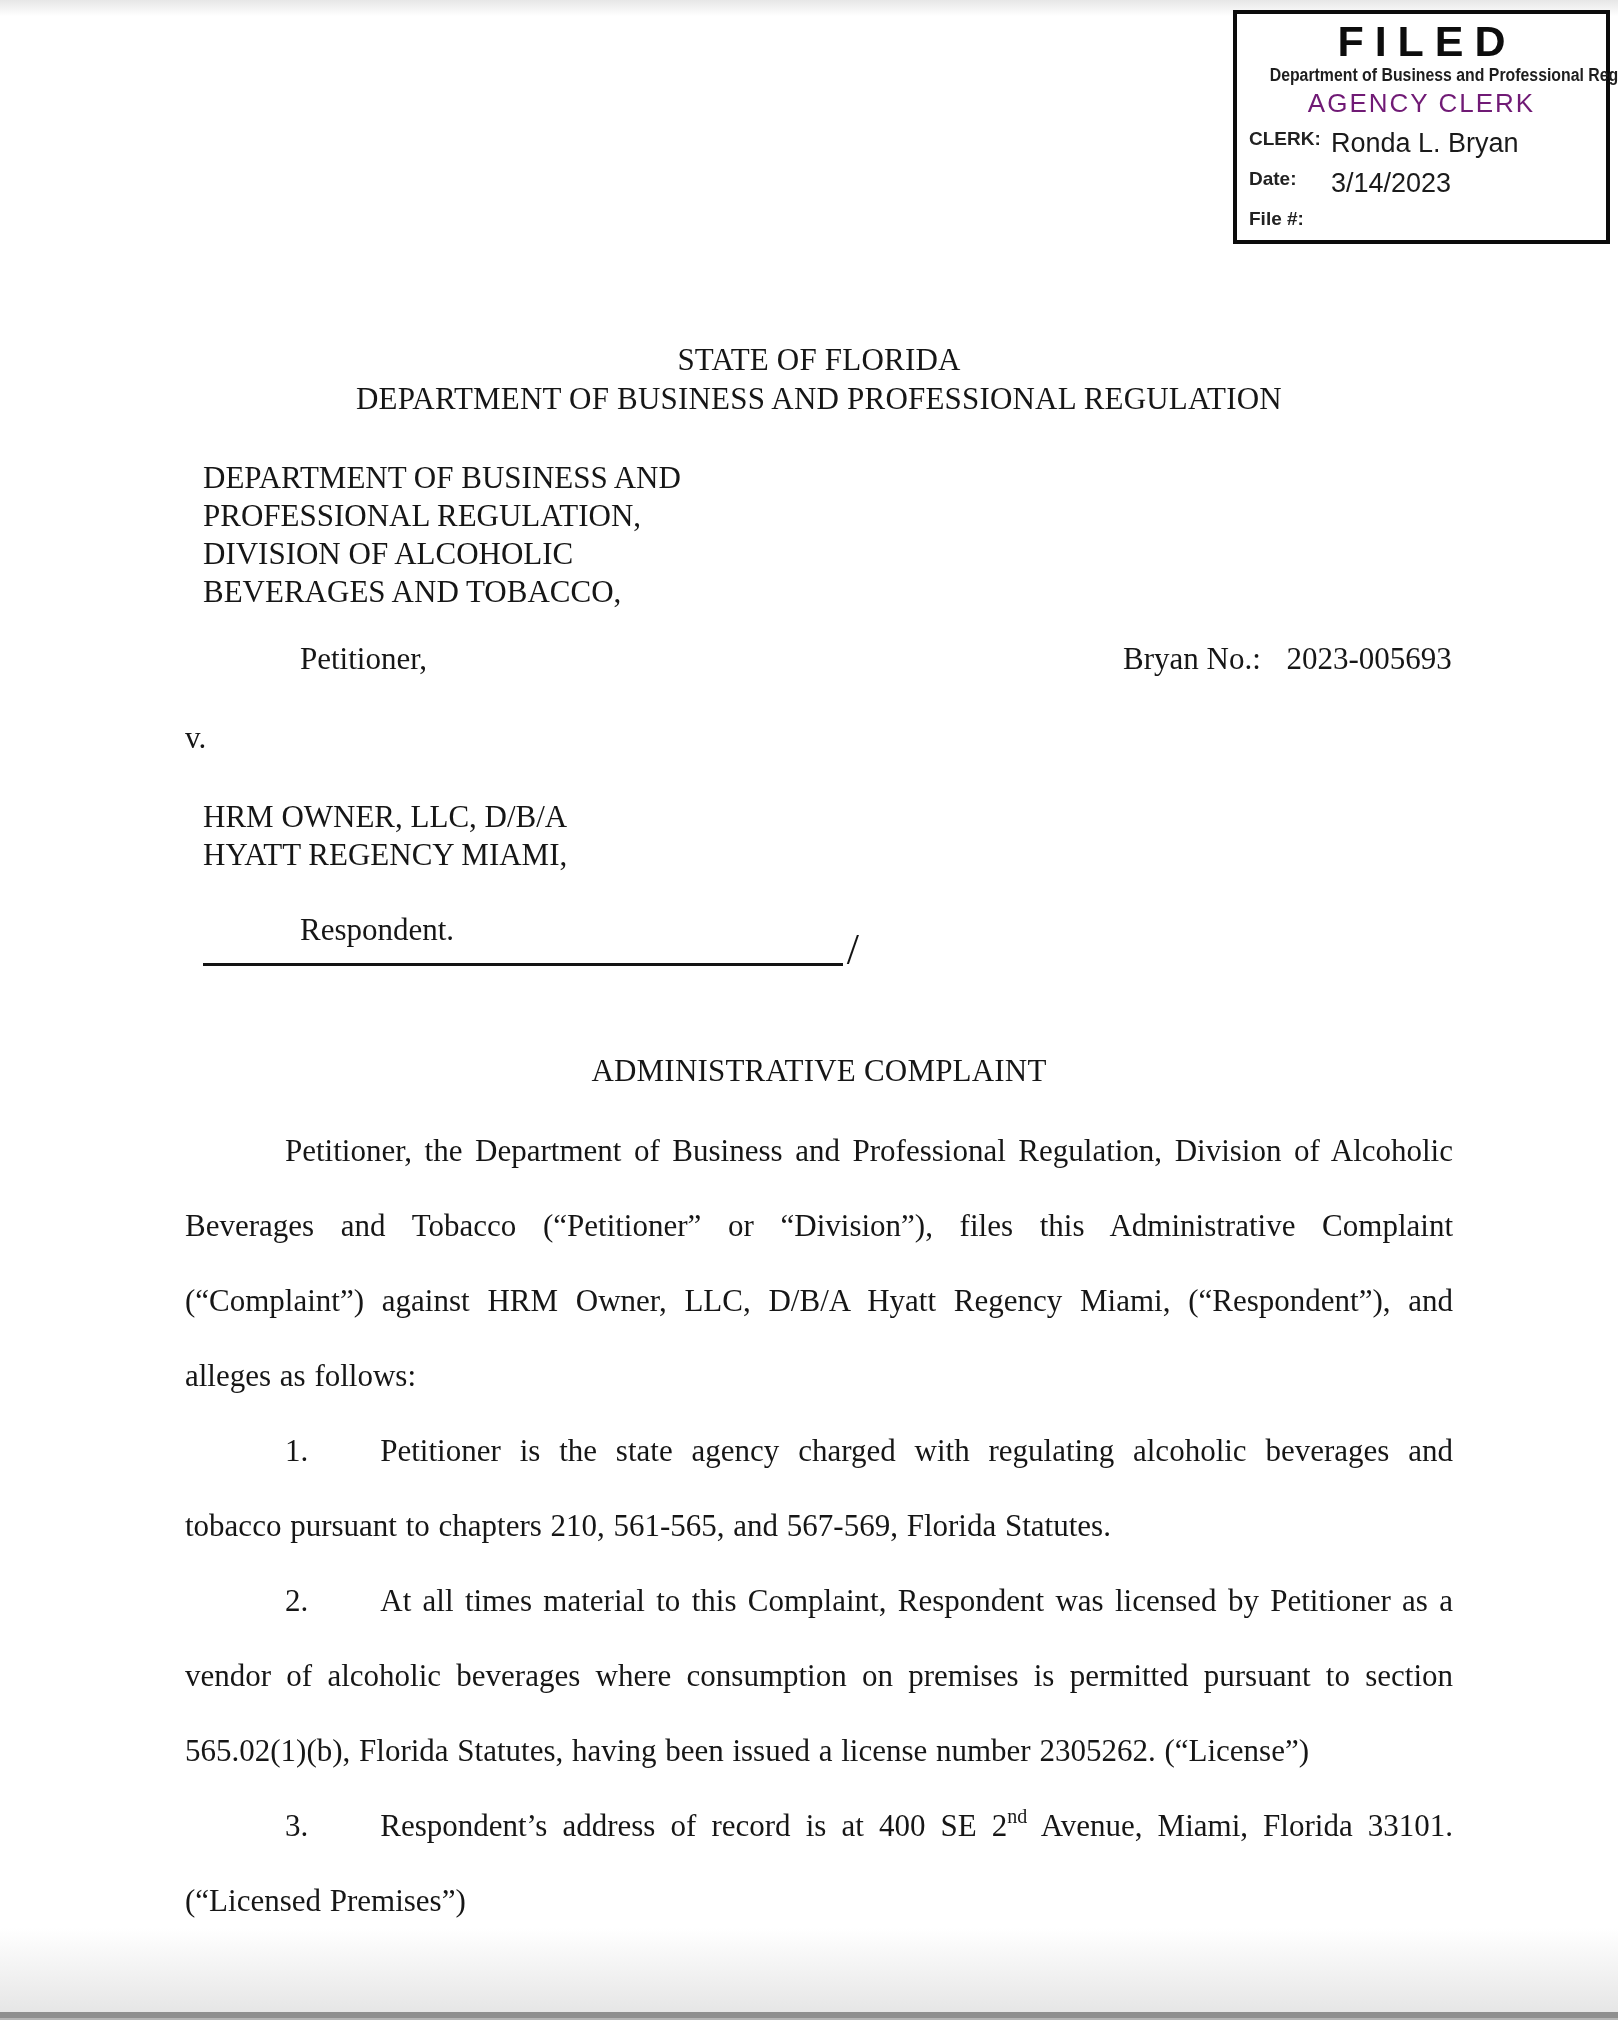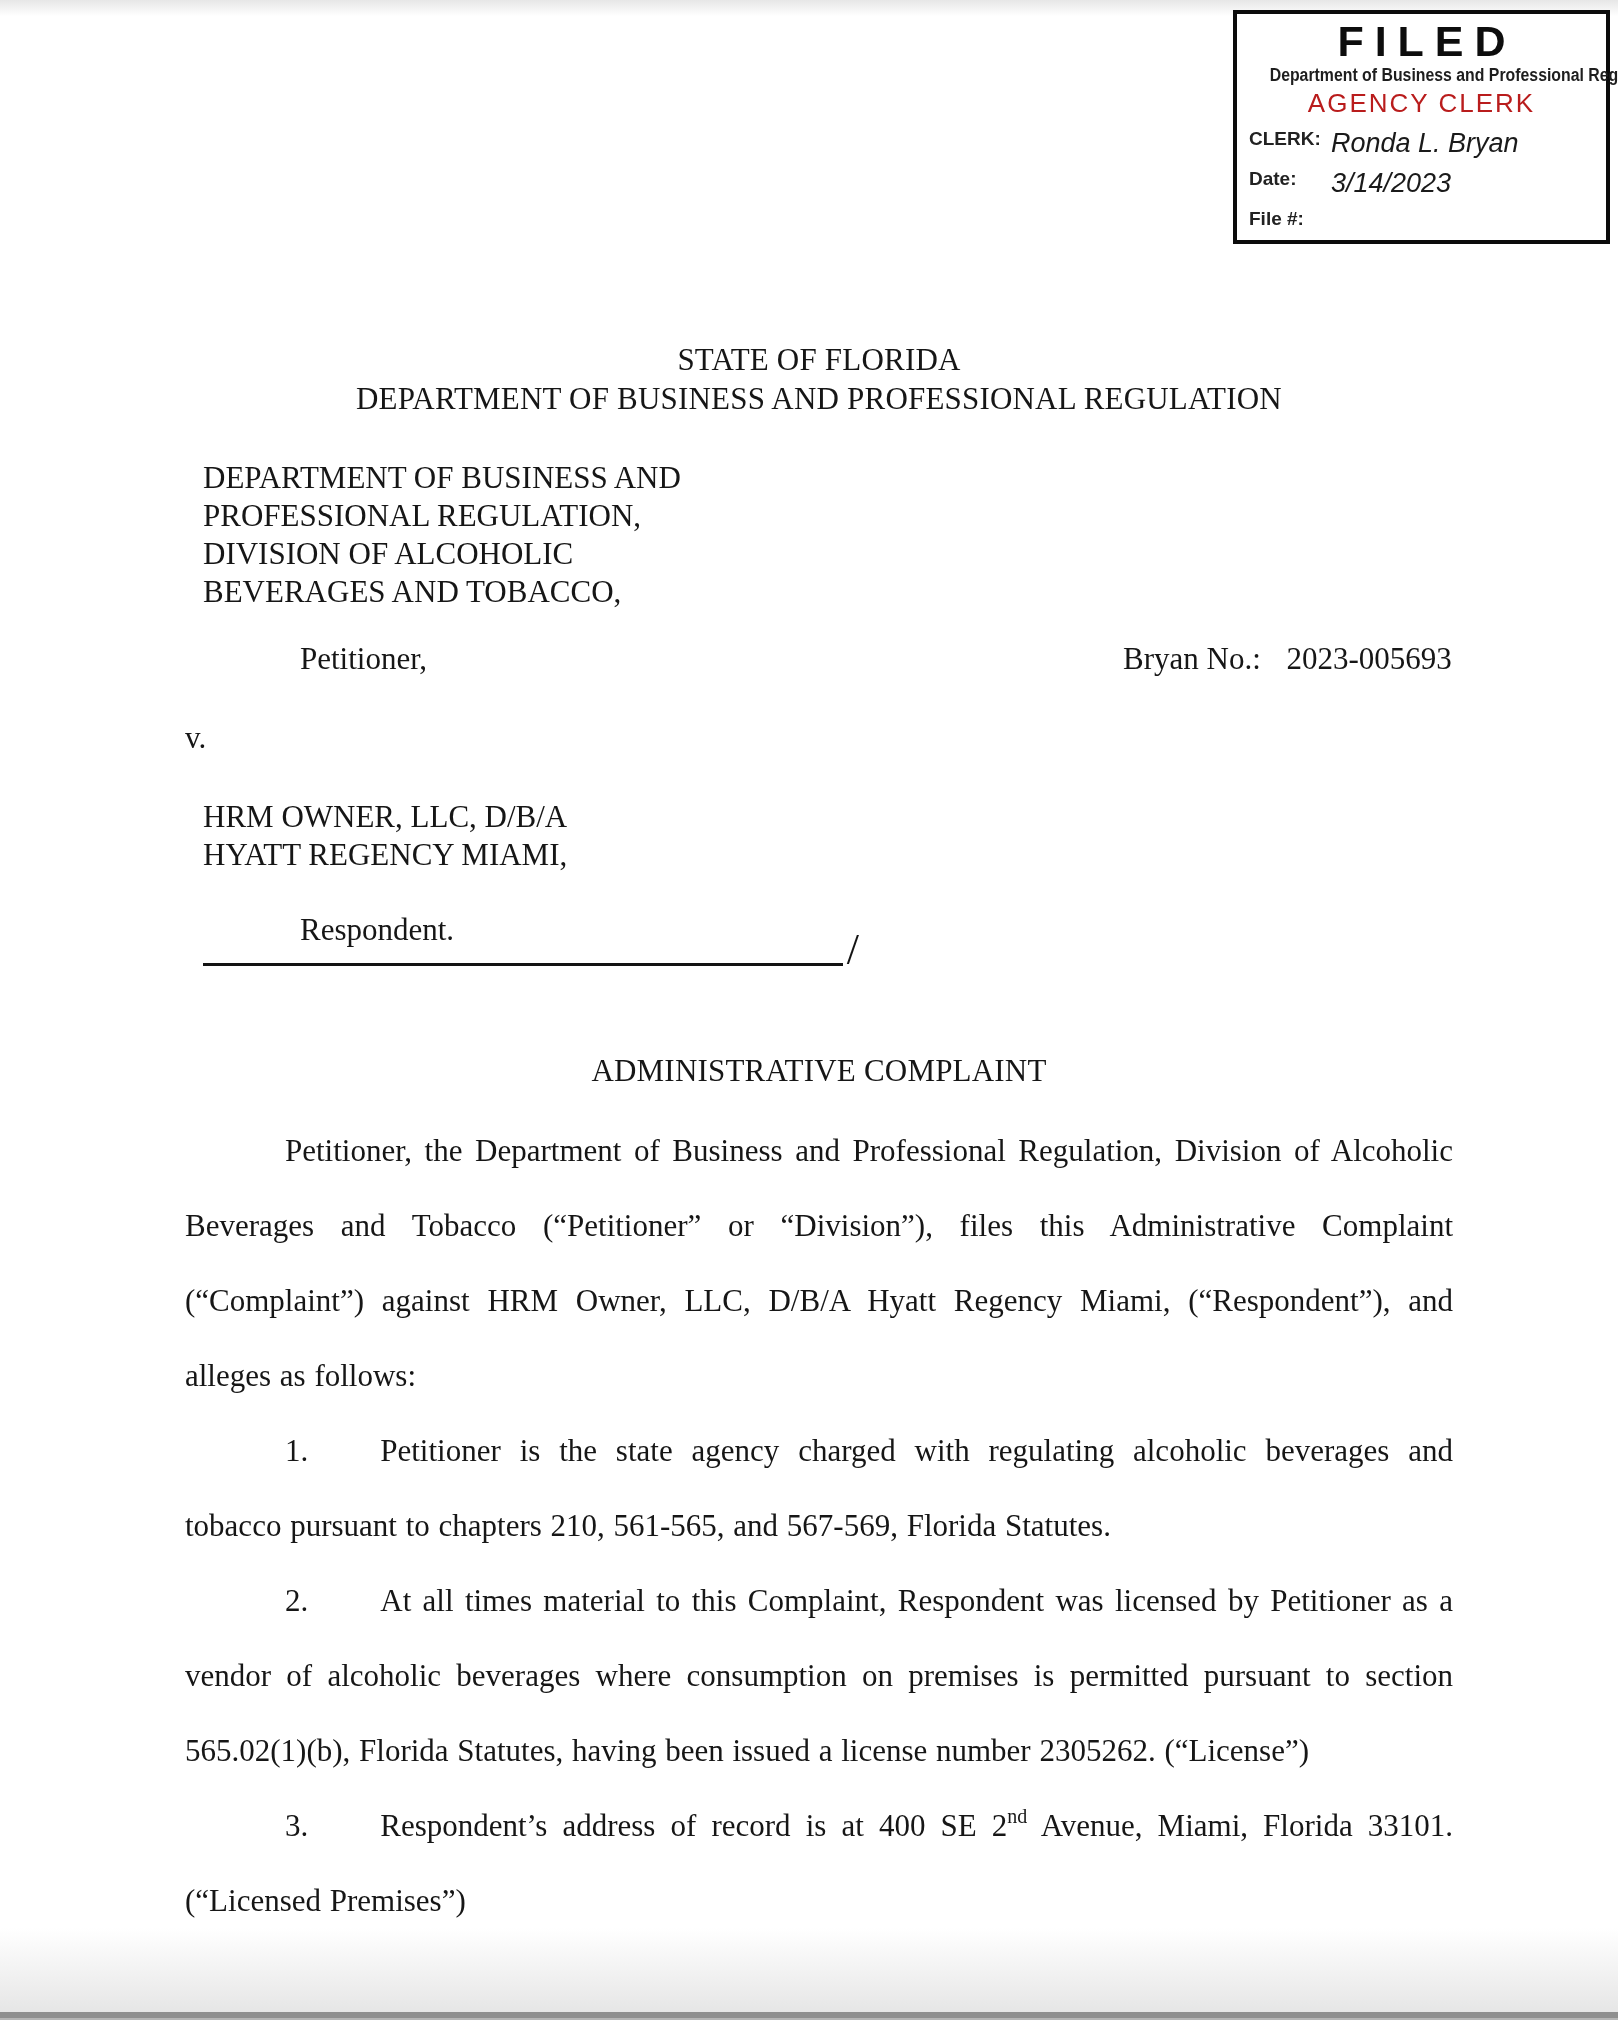--- a/index.html
+++ b/index.html
@@ -46,28 +46,28 @@
   }
   .stamp-dept {
     text-align: center; white-space: nowrap;
     font-size: 18px; font-weight: 600; color: #1e1e1e;
     transform: scaleX(0.88); transform-origin: 50% 50%;
     margin-top: 2px;
   }
   .stamp-agency {
     text-align: center;
     font-size: 26px; font-weight: 400; letter-spacing: 2px;
-    color: #b91c1c; margin-top: 2px;
+    color: #701a75; margin-top: 2px;
   }
   .stamp-row { display: flex; align-items: flex-start; margin-top: 9px; }
   .stamp-label {
     flex: 0 0 82px;
     font-size: 19px; font-weight: 600; color: #222222;
   }
-  .stamp-value { font-size: 27px; font-weight: 400; color: #1a1a1a; font-style: italic; }
+  .stamp-value { font-size: 27px; font-weight: 400; color: #1a1a1a; }
 
   
   .content { position: absolute; left: 185px; top: 0; width: 1268px; }
 
   .court-header {
     margin-top: 340px; text-align: center;
     font-size: 31px; line-height: 39px; letter-spacing: 0.2px;
   }
 
   .party-block { margin-top: 41px; margin-left: 18px; font-size: 31px; line-height: 38px; }

